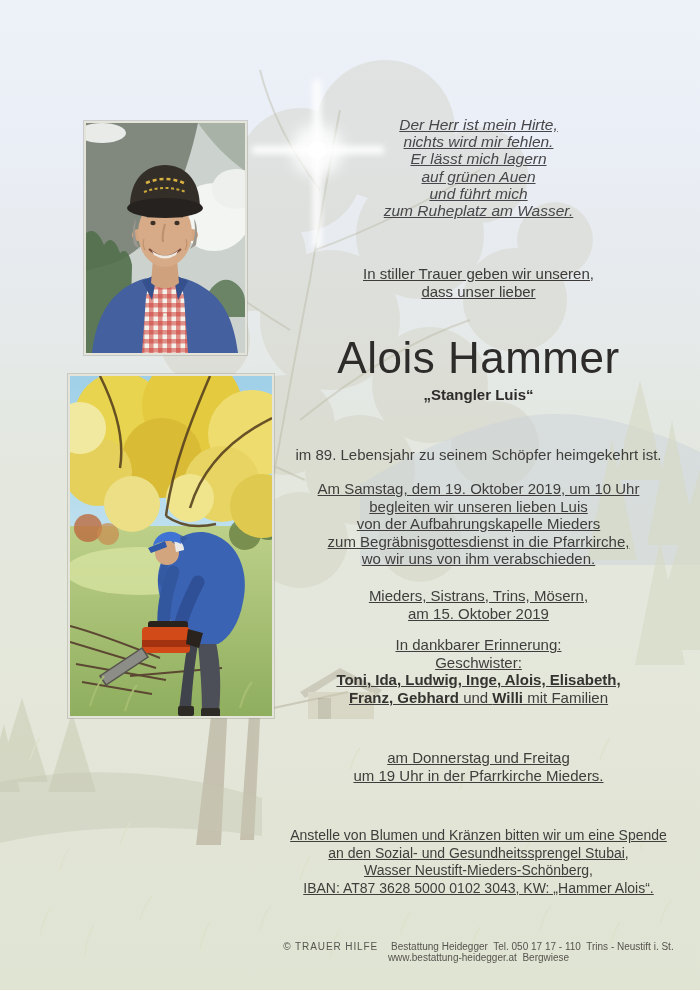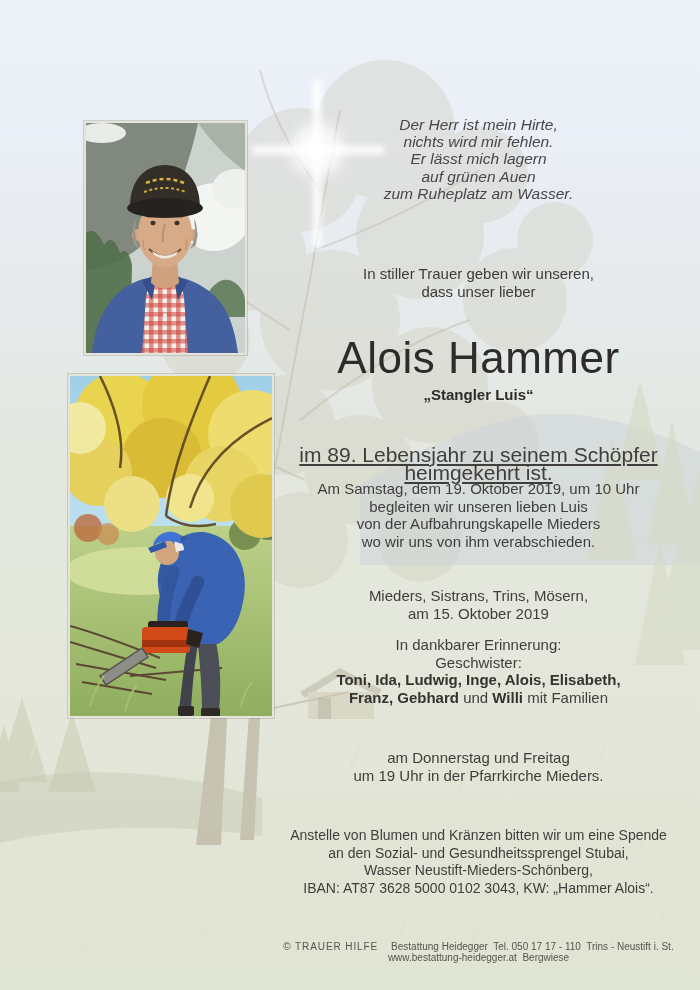--- a/index.html
+++ b/index.html
@@ -8,26 +8,26 @@
     position:relative;width:700px;height:990px;overflow:hidden;margin:0 auto;
     background:linear-gradient(180deg,#edf1f8 0%,#eaeef6 14%,#e6eaec 30%,#e3e7de 48%,#e4e7db 64%,#e2e5d6 82%,#e0e4d3 100%);
     color:#3f3e3c;
   }
   .bg-svg{position:absolute;left:0;top:0;}
   .photo{position:absolute;border:2px solid #e4e4da;box-shadow:0 0 0 1px rgba(150,150,140,.38);background:#cfd6d2;}
   .photo svg{display:block;}
   .photo-top{left:84px;top:121px;}
   .photo-bottom{left:68px;top:374px;}
   .block{position:absolute;left:260px;width:437px;text-align:center;}
-  .line{display:block;}
+  .line{display:block;text-decoration:underline;}
   .quote{top:116px;font-size:15.5px;line-height:17.2px;font-style:italic;color:#47464a;}
   .intro{top:265px;font-size:15px;line-height:18px;color:#3c3b39;}
   .name{top:336px;font-size:44px;line-height:44px;letter-spacing:.5px;color:#2d2c2a;}
   .nickname{top:386px;font-size:15px;font-weight:bold;color:#2d2c2a;}
-  .life{top:446px;font-size:21px;line-height:17.5px;text-decoration:underline;}
+  .life{top:446px;font-size:15px;line-height:17.5px;}
   .funeral{top:480px;font-size:15px;line-height:17.5px;}
   .towns{top:580px;font-size:15px;line-height:17.5px;margin-top:7px;}
   .remembrance{top:636px;font-size:15px;line-height:17.5px;}
   .remembrance b{font-weight:bold;color:#343330;}
   .rosary{top:749px;font-size:15px;line-height:17.5px;}
   .donation{top:827px;font-size:14px;line-height:17.5px;}
   .footer{top:941px;font-size:10px;line-height:11px;color:#56544f;}
   .flogo{letter-spacing:.9px;margin-right:13px;white-space:pre;}
   .pre{white-space:pre;}
 </style>
@@ -264,36 +264,38 @@
           <path d="M170,332 q5,-18 12,-26"></path>
       </g>
     </svg>
   </figure>
 
   <div class="block quote">
     <span class="line">Der Herr ist mein Hirte,</span>
     <span class="line">nichts wird mir fehlen.</span>
     <span class="line">Er lässt mich lagern</span>
     <span class="line">auf grünen Auen</span>
+    <span class="line">und führt mich</span>
     <span class="line">zum Ruheplatz am Wasser.</span>
   </div>
 
   <div class="block intro">
     <span class="line">In stiller Trauer geben wir unseren,</span>
     <span class="line">dass unser lieber</span>
   </div>
 
   <div class="block name">Alois Hammer</div>
   <div class="block nickname">„Stangler Luis“</div>
   <div class="block life">im 89. Lebensjahr zu seinem Schöpfer heimgekehrt ist.</div>
 
   <div class="block funeral">
     <span class="line">Am Samstag, dem 19. Oktober 2019, um 10 Uhr</span>
     <span class="line">begleiten wir unseren lieben Luis</span>
     <span class="line">von der Aufbahrungskapelle Mieders</span>
+    <span class="line">zum Begräbnisgottesdienst in die Pfarrkirche,</span>
     <span class="line">wo wir uns von ihm verabschieden.</span>
   </div>
 
   <div class="block towns">
     <span class="line">Mieders, Sistrans, Trins, Mösern,</span>
     <span class="line">am 15. Oktober 2019</span>
   </div>
 
   <div class="block remembrance">
     <span class="line">In dankbarer Erinnerung:</span>

